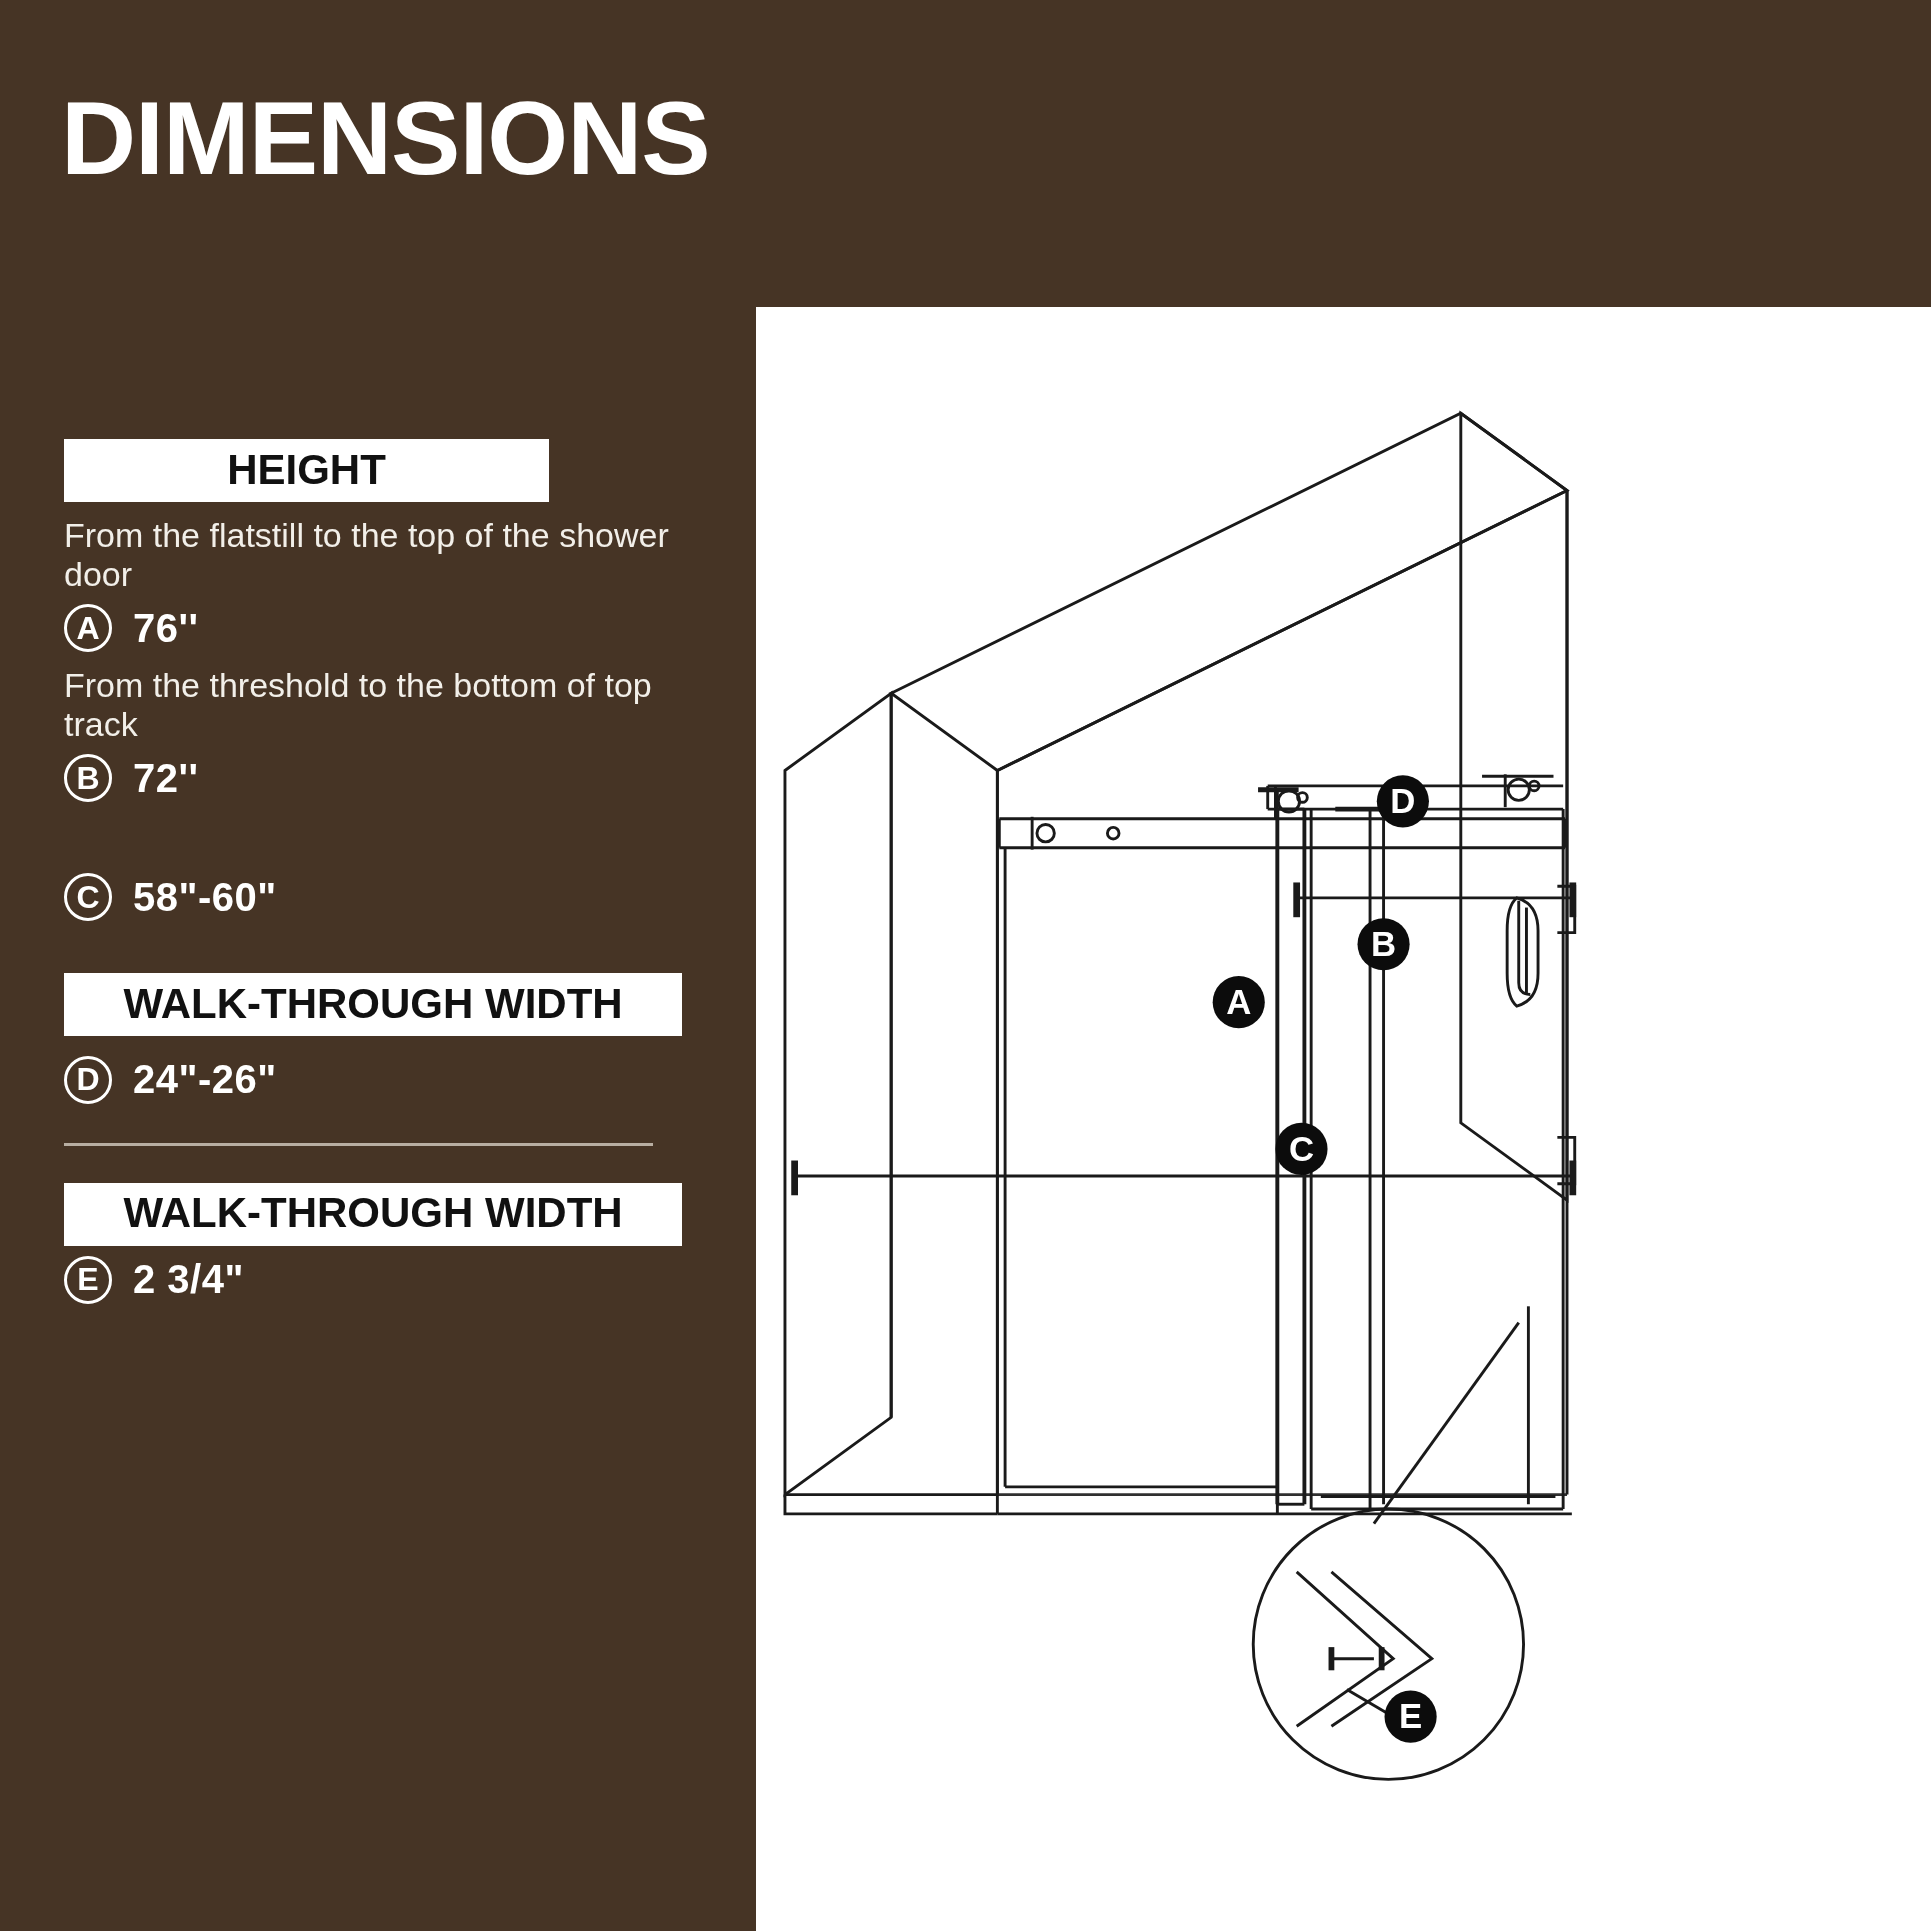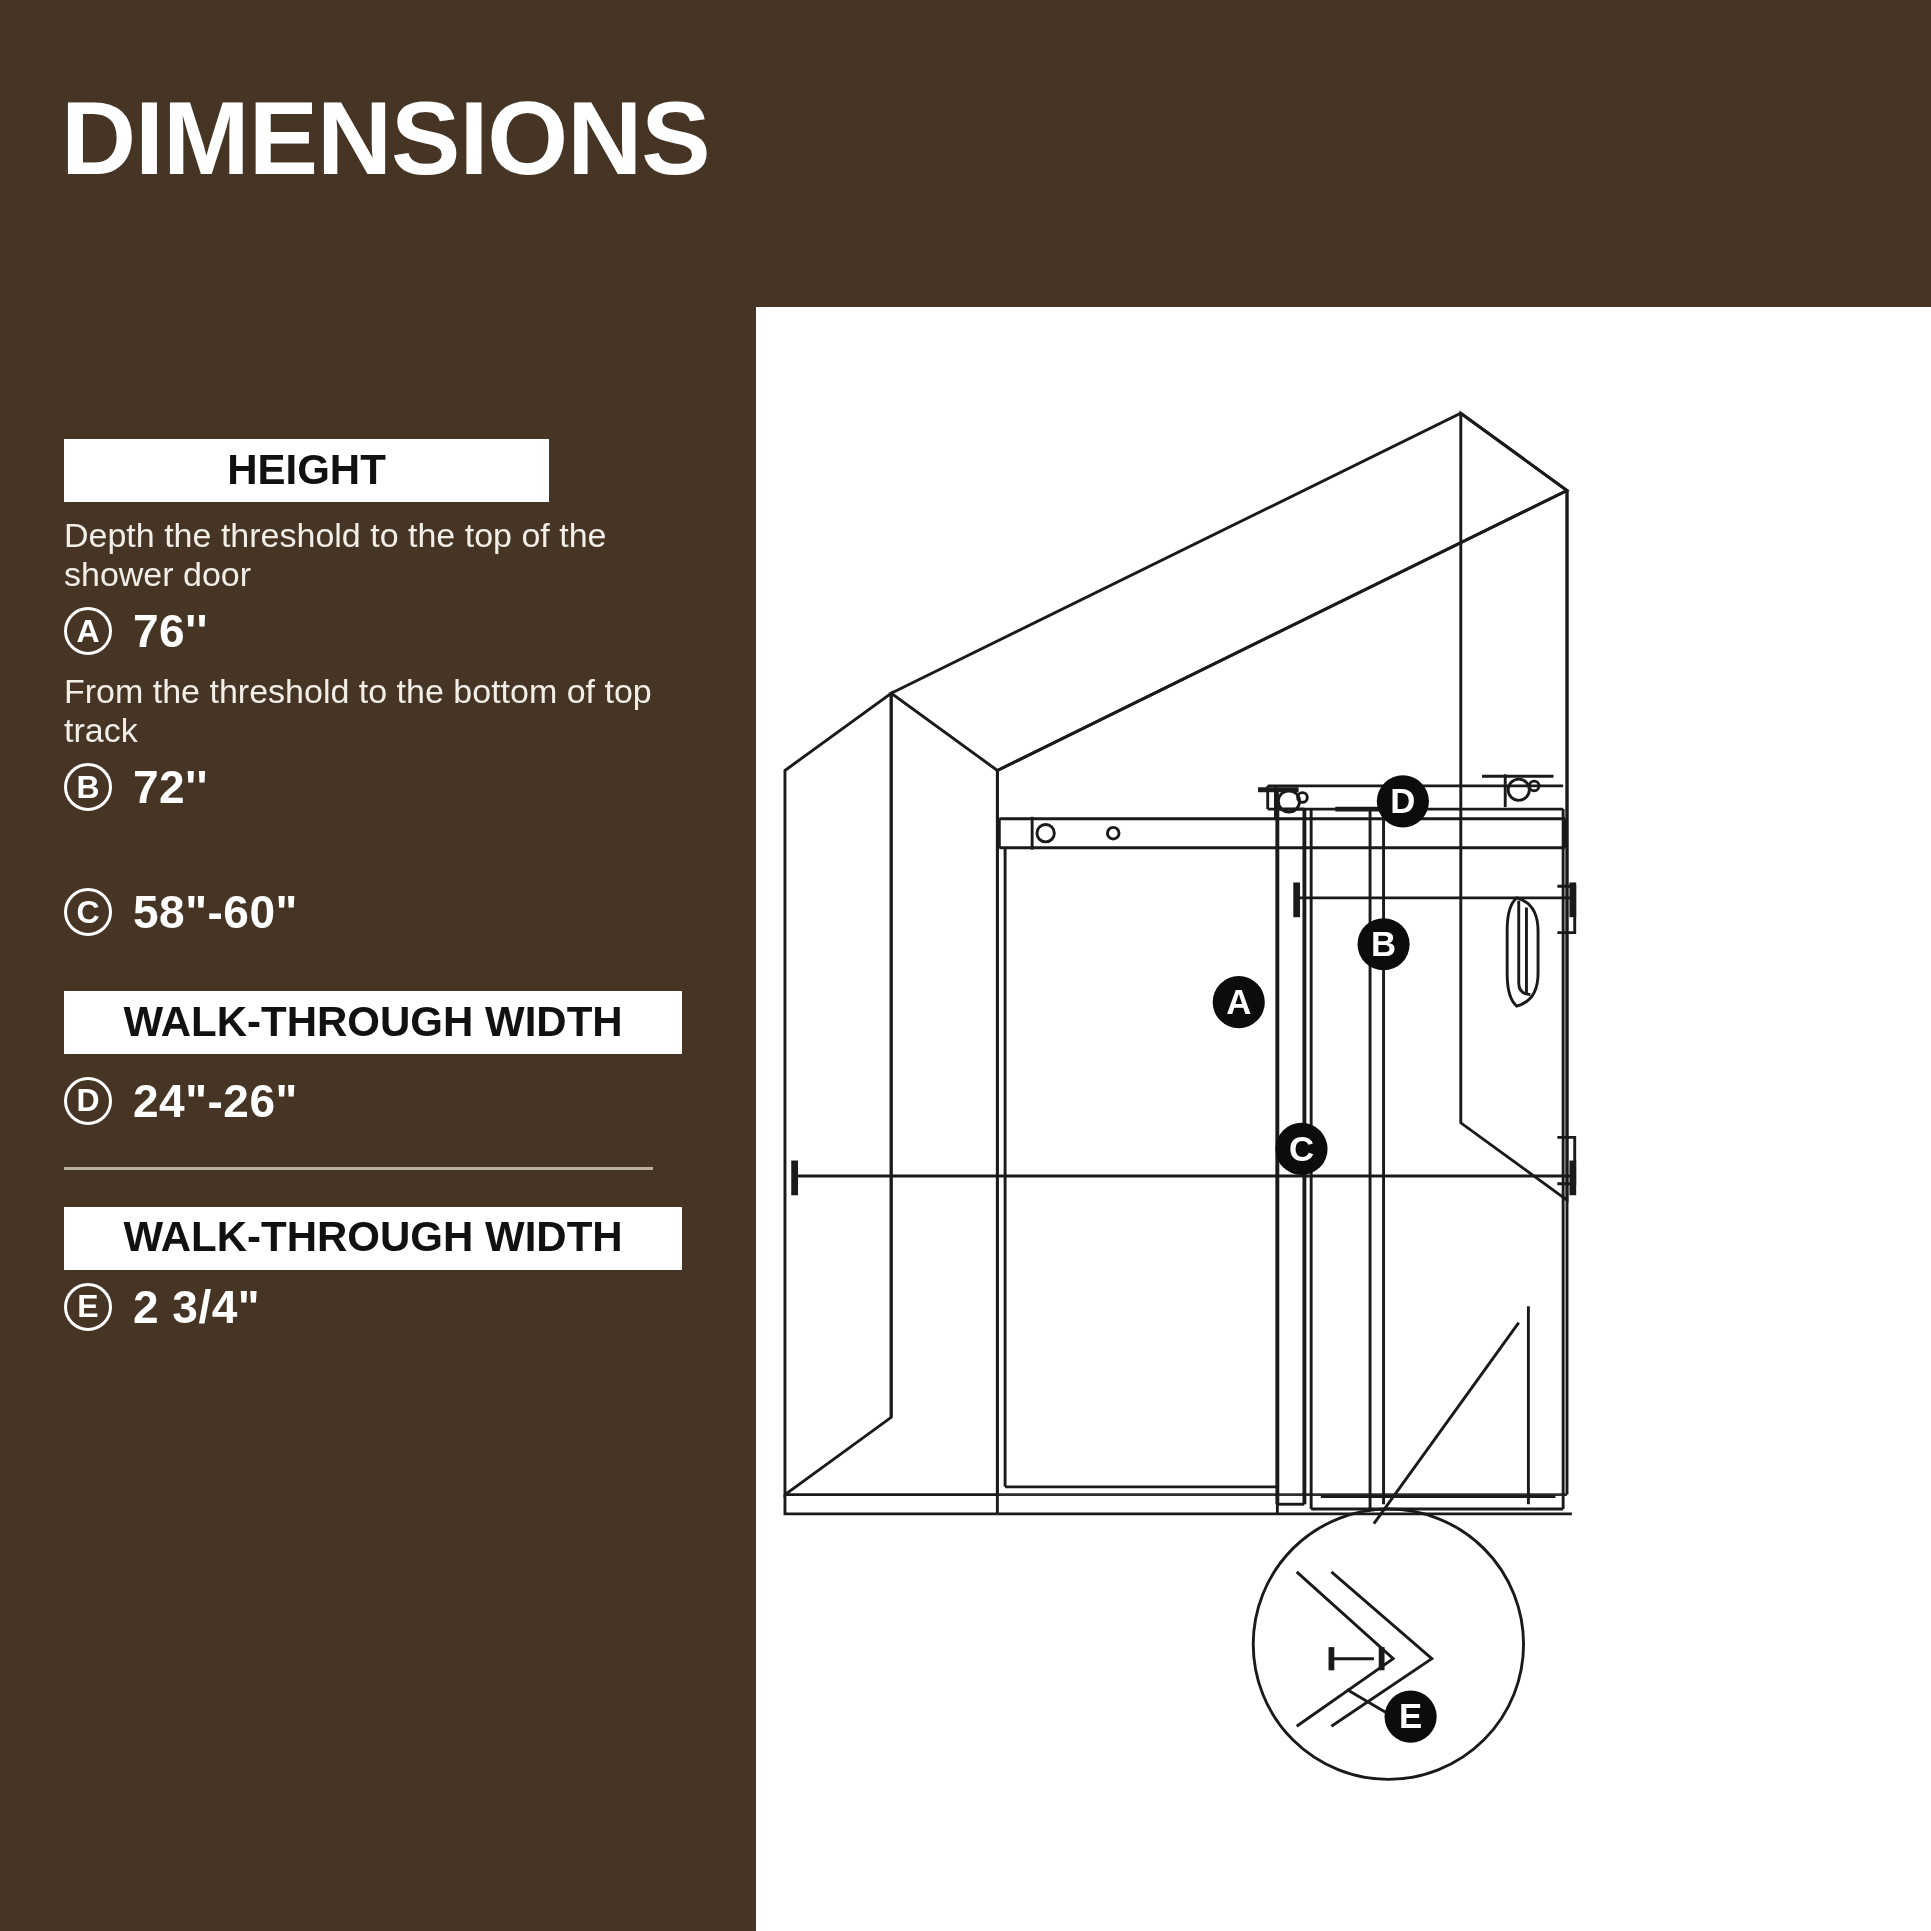--- a/index.html
+++ b/index.html
@@ -93,21 +93,21 @@
     font-size: 32px;
     display: flex;
     align-items: center;
     justify-content: center;
     box-sizing: border-box;
     flex: none;
   }
   .measure-val {
     color: #ffffff;
     font-weight: bold;
-    font-size: 46px;
+    font-size: 40px;
     margin-left: 21px;
     letter-spacing: 0.5px;
   }
   .spacer-md { height: 42px; }
   .divider {
     height: 2.9px;
     background: #b8aea2;
     width: 589px;
     margin: 39px 0 37px 0;
   }
@@ -126,21 +126,21 @@
 
   <div class="illus-panel"></div>
 
   <div class="title">DIMENSIONS</div>
 
   <div class="info-col">
 
     
     <div class="label-box center" style="width:485px;">HEIGHT</div>
 
-    <div class="desc">Depth the threshold to the top of the shower door</div>
+    <div class="desc">From the flatstill to the top of the shower door</div>
     <div class="measure-row">
       <div class="badge">A</div>
       <div class="measure-val">76''</div>
     </div>
 
     <div class="desc">From the threshold to the bottom of top track</div>
     <div class="measure-row">
       <div class="badge">B</div>
       <div class="measure-val">72''</div>
     </div>

